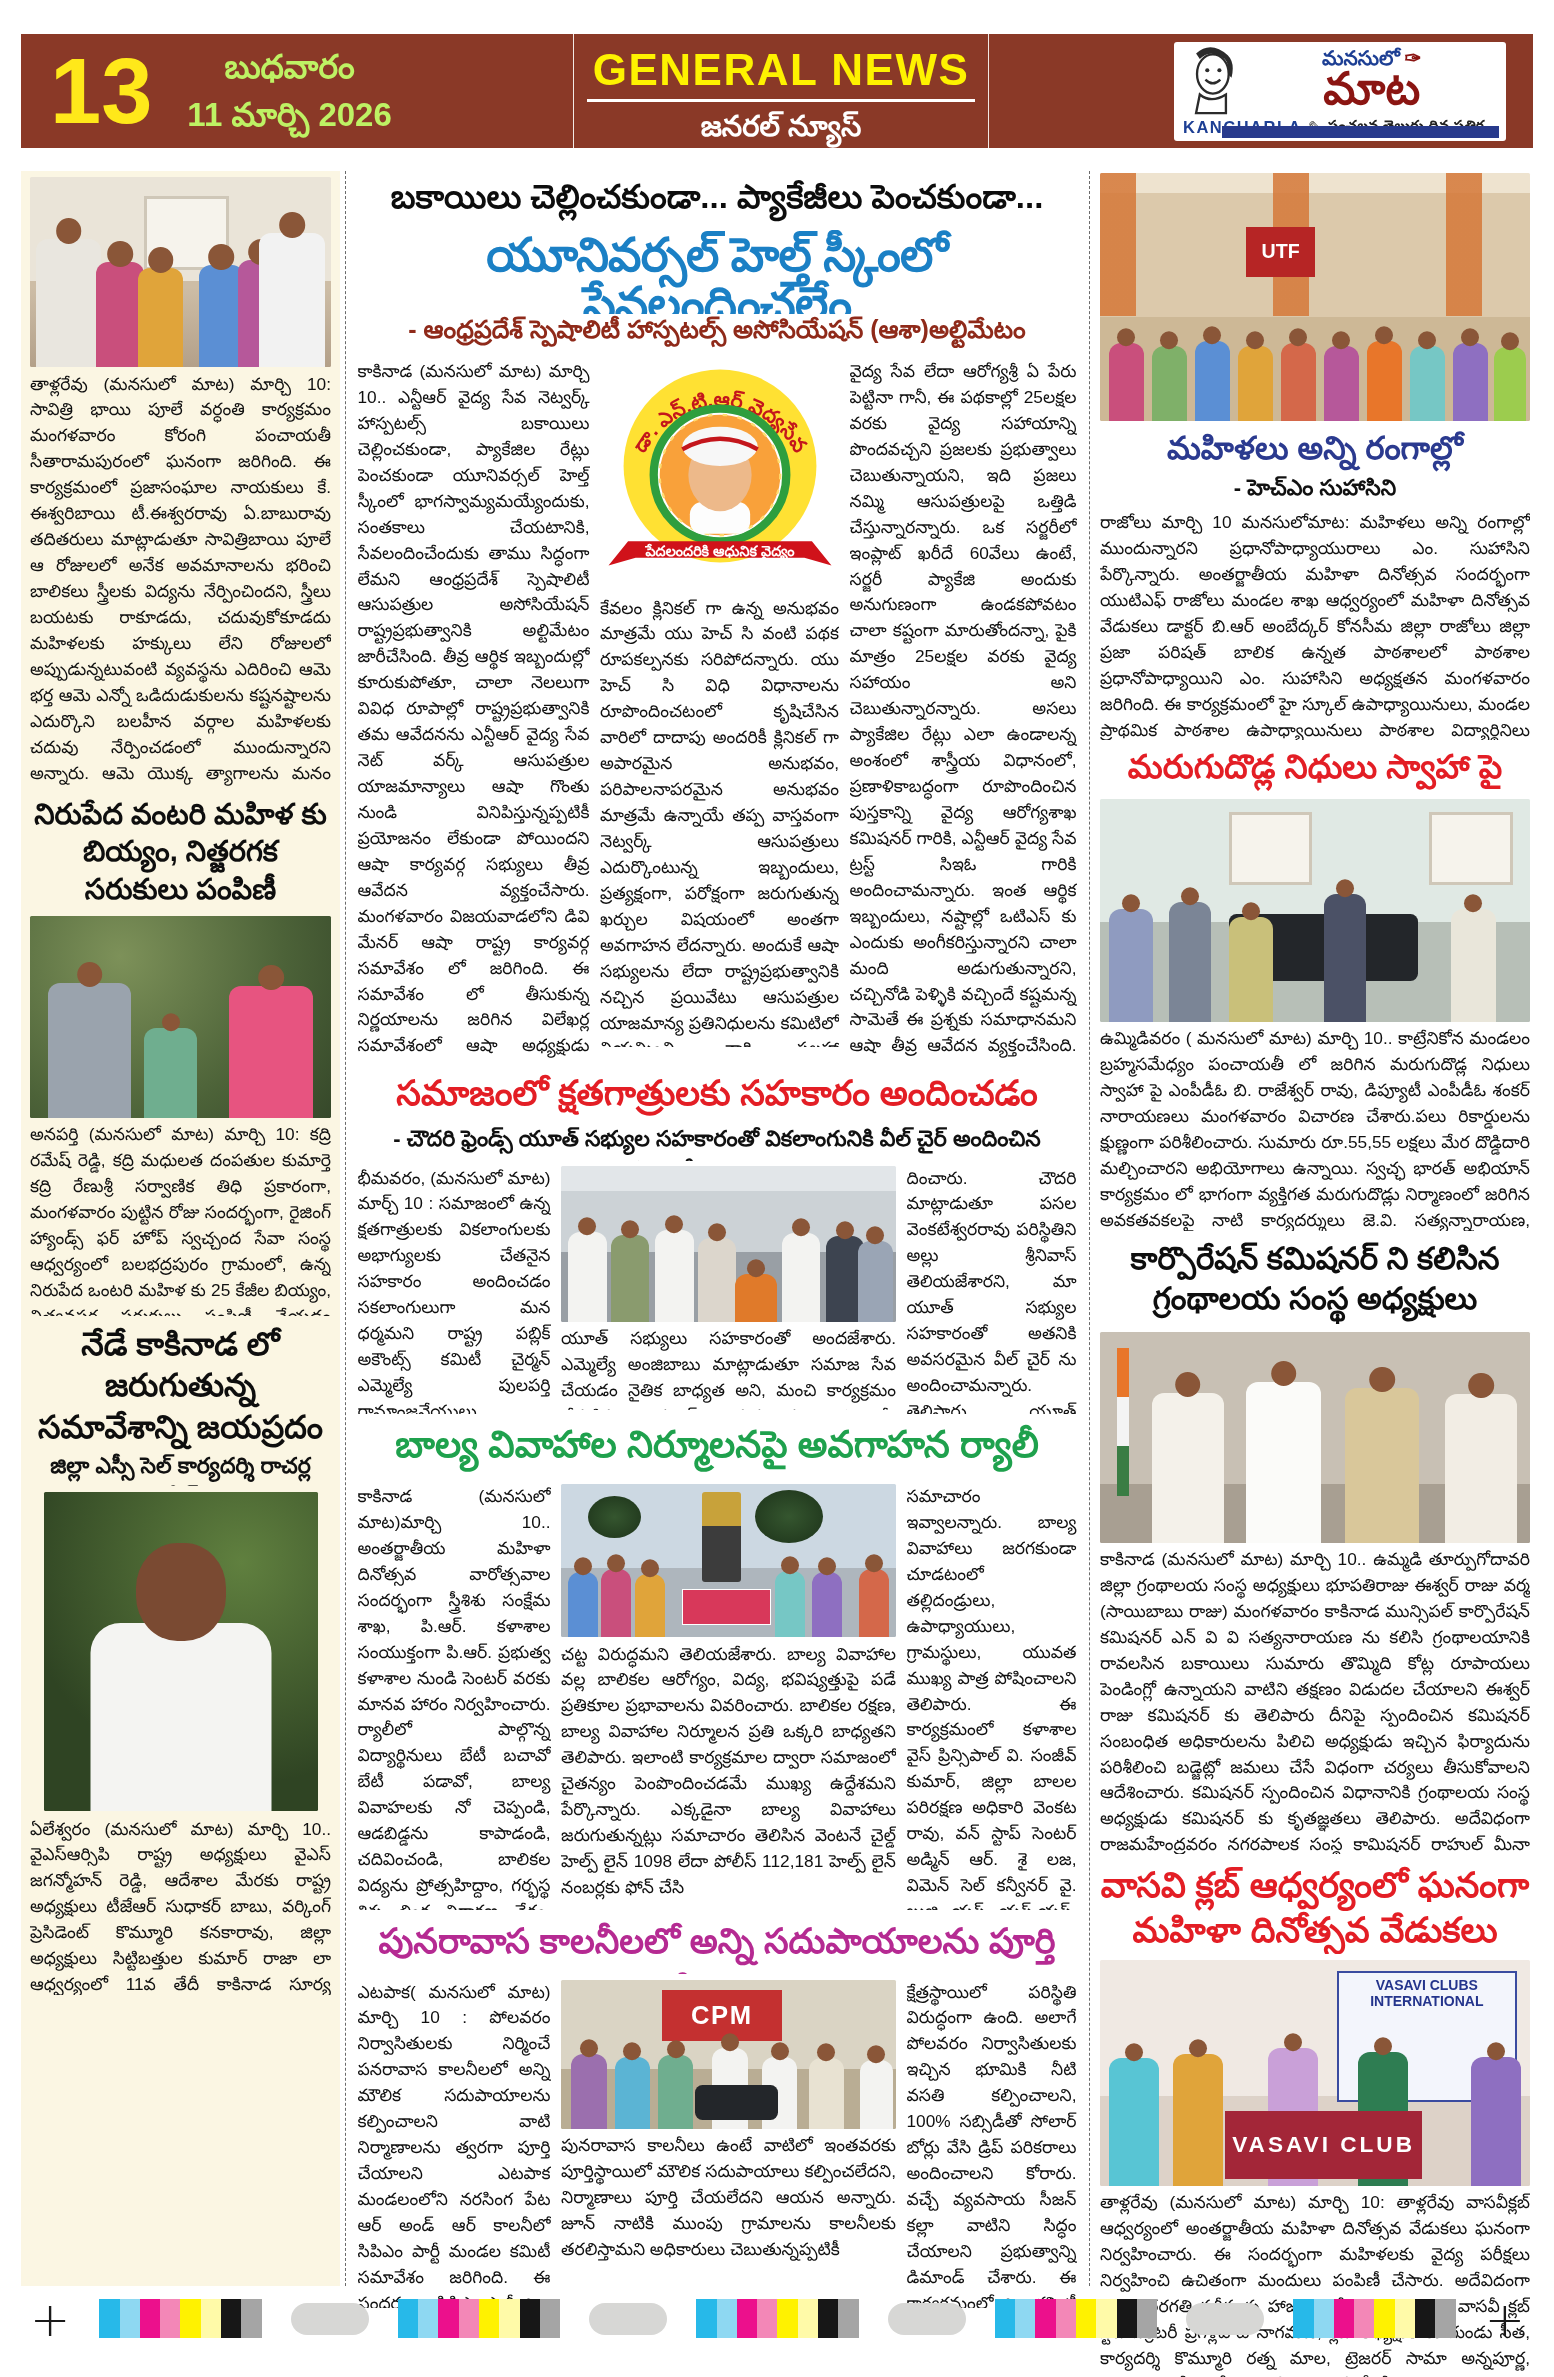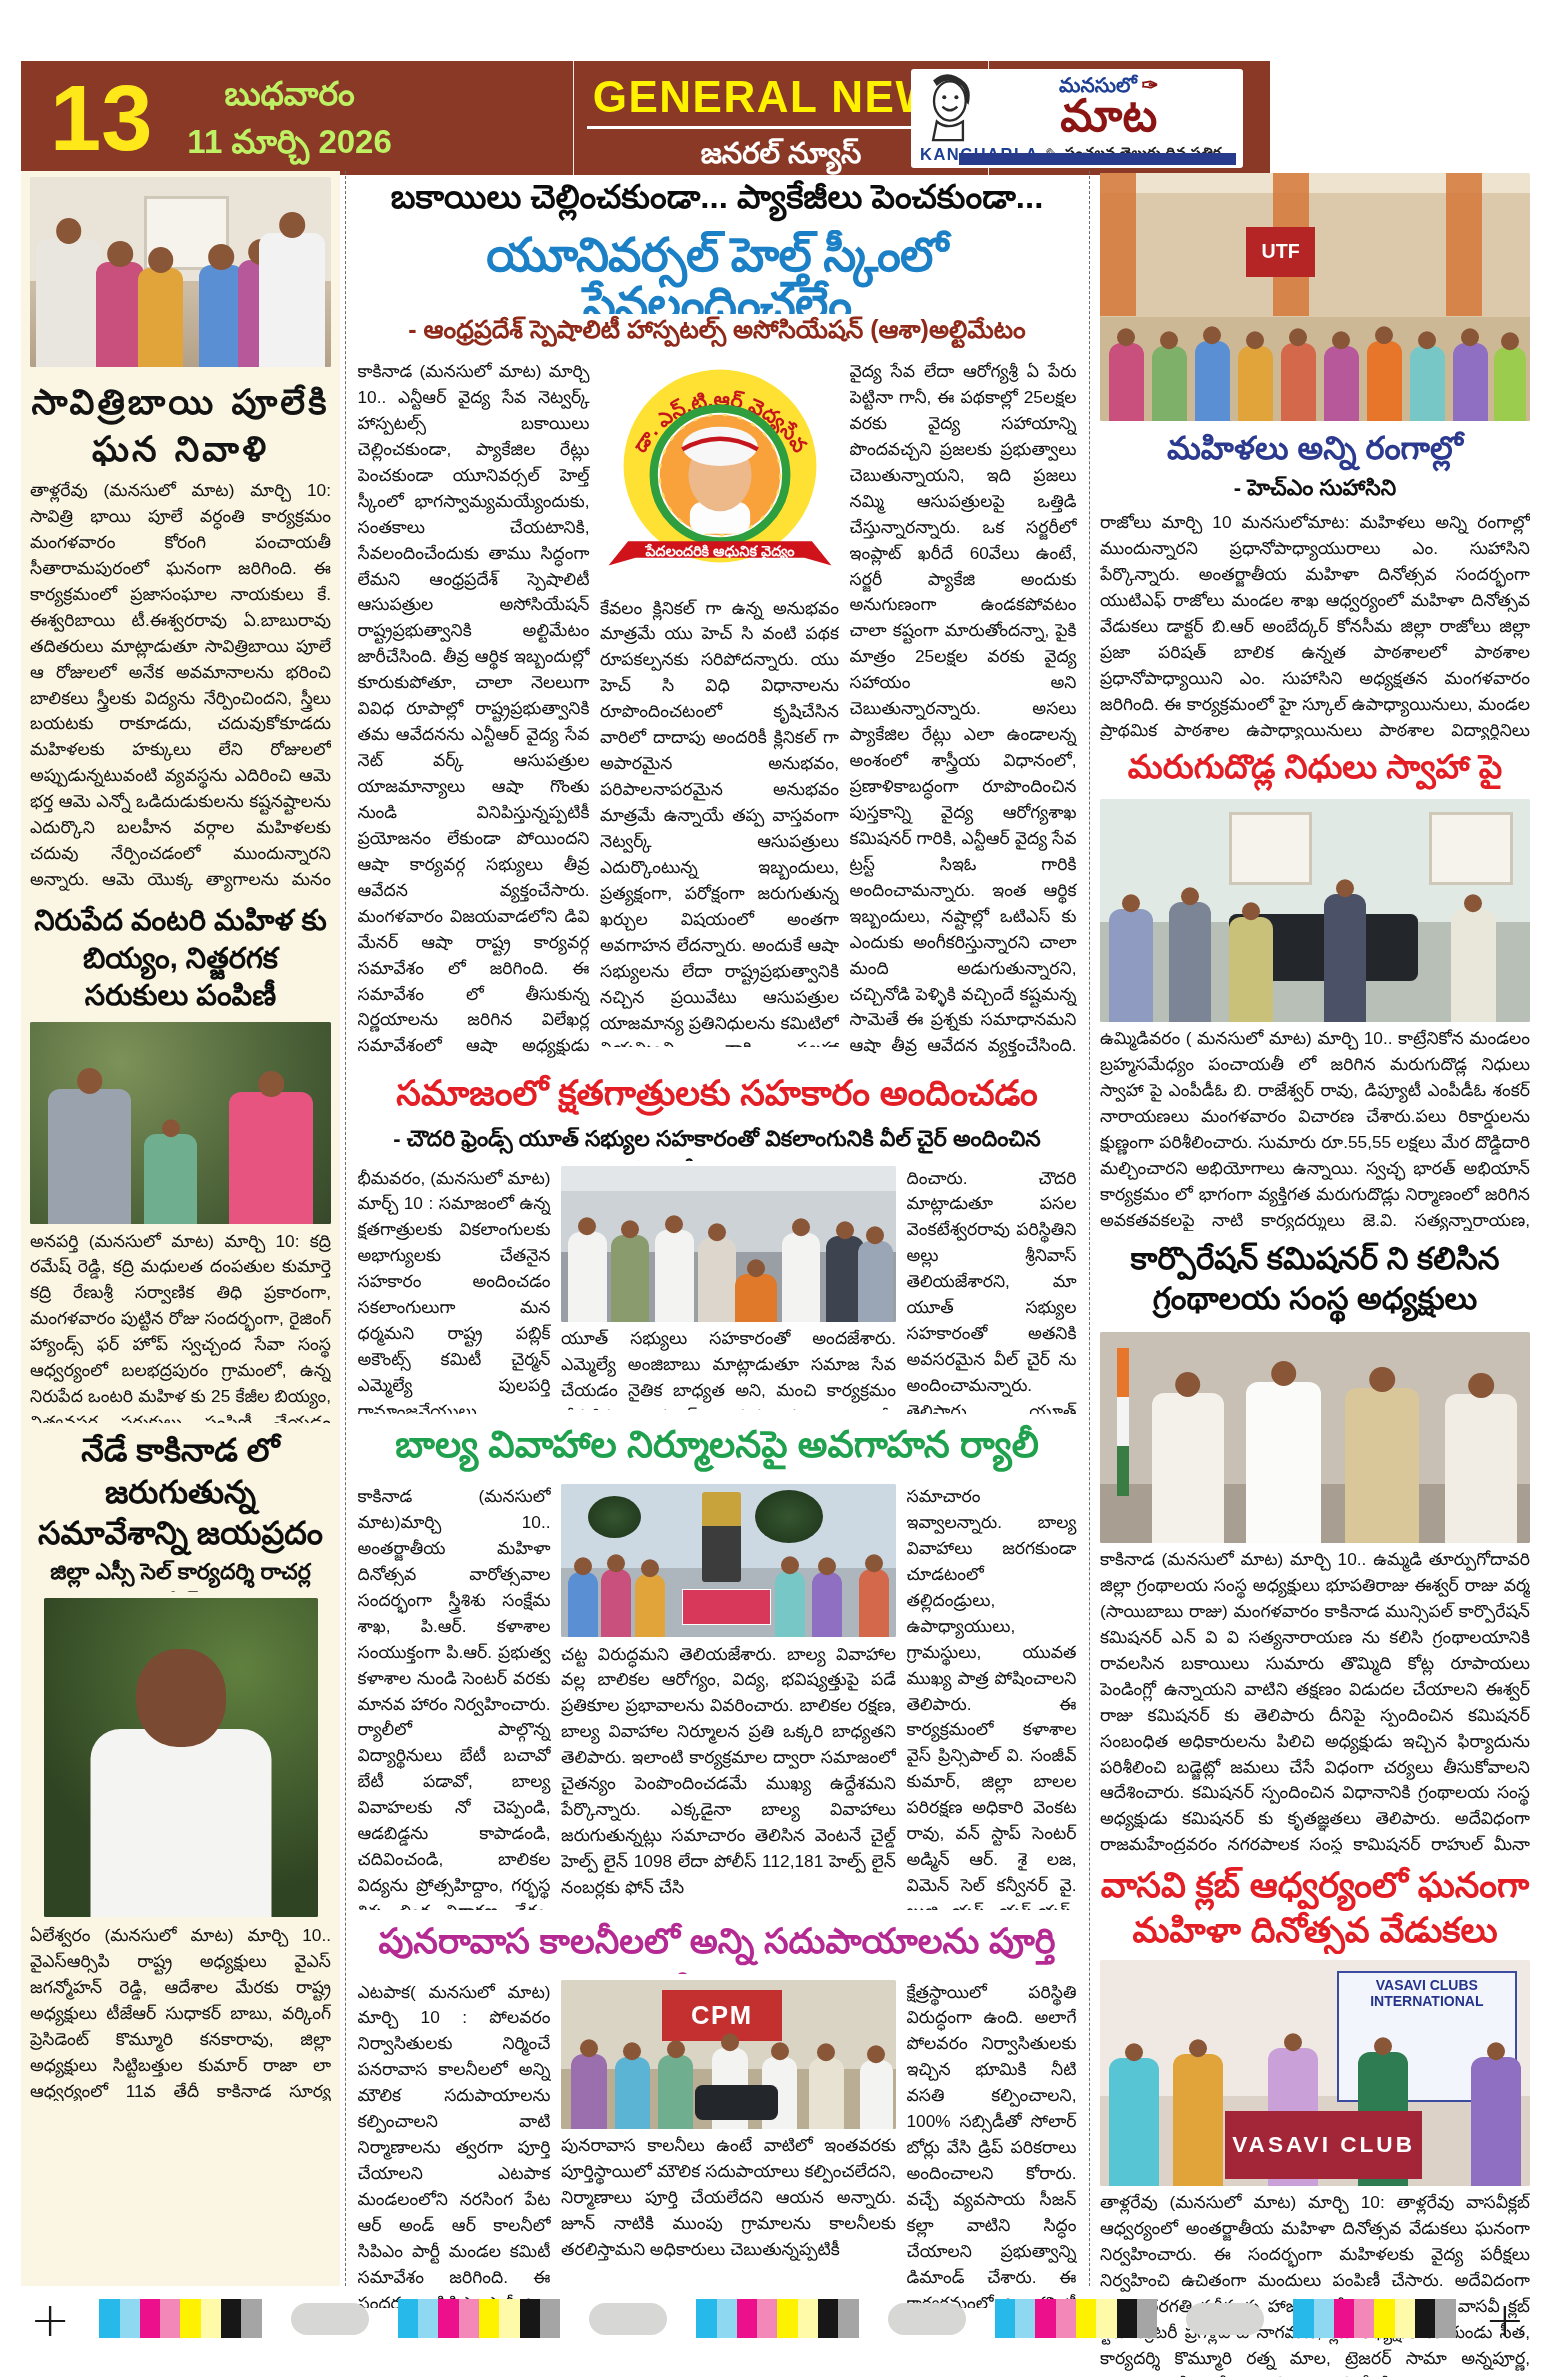--- a/index.html
+++ b/index.html
@@ -1,19 +1,19 @@
 <!DOCTYPE html>
 <html style="font-size:12px"><head>
 <meta charset="utf-8">
 <style>
   html,body{margin:0;padding:0;background:#ffffff;}
   body{width:1555px;height:2377px;position:relative;font-family:"Liberation Sans",sans-serif;color:#111;overflow:hidden;}
   .clip{overflow:hidden;}
   
-  .band{position:absolute;left:21px;top:61px;width:1249px;height:114px;background:#8a3927;display:flex;}
+  .band{position:absolute;left:21px;top:34px;width:1512px;height:114px;background:#8a3927;display:flex;}
   .hd-left{width:553px;display:flex;align-items:center;padding-left:29px;gap:35px;border-right:1.5px solid #f2e9e4;box-sizing:border-box;}
   .pgnum{font-size:92px;font-weight:900;color:#ffe81a;line-height:1;}
   .daydate{color:#bef264;font-weight:bold;text-align:center;font-size:33px;line-height:1.45;}
   .hd-center{width:415px;box-sizing:border-box;border-right:1.5px solid #f2e9e4;text-align:center;padding-top:10.5px;}
   .gen{font-size:44px;font-weight:bold;color:#fef200;letter-spacing:1.5px;display:inline-block;padding:0 6px 4.5px;border-bottom:3.8px solid #ffffff;}
   .gen-te{font-size:29px;font-weight:bold;color:#ffffff;margin-top:7.5px;}
   .hd-right{flex:1;position:relative;}
   .logocard{position:absolute;right:27px;top:7.5px;width:332px;height:99px;background:#ffffff;border-radius:3px;padding:4.5px 9px;box-sizing:border-box;}
   .lc-row{display:flex;align-items:flex-start;gap:7.5px;}
   .lc-face{flex:0 0 auto;}
@@ -128,21 +128,20 @@
     <aside class="col-left">
       <figure class="ph ph-tribute" style="height:190px;margin:0;">
         <div class="win" style="left:38%;top:10%;width:26%;height:36%;"></div>
         <i class="fg" style="left:2%;width:65px;height:128px;background:#e9e6df;"></i>
         <i class="fg" style="left:22%;width:48px;height:105px;background:#c94f7c;"></i>
         <i class="fg" style="left:36%;width:45px;height:99px;background:#e0a43a;"></i>
         <i class="fg" style="left:56%;width:45px;height:102px;background:#5b8fd4;"></i>
         <i class="fg" style="left:69%;width:47px;height:107px;background:#b6589a;"></i>
         <i class="fg" style="right:2%;width:66px;height:134px;background:#f2f2f2;"></i>
       </figure>
-      <h2 class="h-serif clip" style="height:96px;margin:10.5px 0 4.5px;">సావిత్రిబాయి పూలేకి ఘన నివాళి</h2>
       <p class="body clip" style="height:418px;margin:4.5px 0;">తాళ్లరేవు (మనసులో మాట) మార్చి 10: సావిత్రి భాయి పూలే వర్ధంతి కార్యక్రమం మంగళవారం కోరంగి పంచాయతీ సీతారామపురంలో ఘనంగా జరిగింది. ఈ కార్యక్రమంలో ప్రజాసంఘాల నాయకులు కే. ఈశ్వరిబాయి టీ.ఈశ్వరరావు ఏ.బాబురావు తదితరులు మాట్లాడుతూ సావిత్రిబాయి పూలే ఆ రోజులలో అనేక అవమానాలను భరించి బాలికలు స్త్రీలకు విద్యను నేర్పించిందని, స్త్రీలు బయటకు రాకూడదు, చదువుకోకూడదు మహిళలకు హక్కులు లేని రోజులలో అప్పుడున్నటువంటి వ్యవస్థను ఎదిరించి ఆమె భర్త ఆమె ఎన్నో ఒడిదుడుకులను కష్టనష్టాలను ఎదుర్కొని బలహీన వర్గాల మహిళలకు చదువు నేర్పించడంలో ముందున్నారని అన్నారు. ఆమె యొక్క త్యాగాలను మనం గుర్తించుకుని ఈ సమాజంలో మహిళలు ఎదుగుదలకు బలహీనవర్గాల ఎదుగుదలకు అందరూ కృషి చేయాలని కోరారు.</p>
       <h3 class="h-black clip" style="font-size:29px;height:114px;line-height:1.3;margin:6px 0;">నిరుపేద వంటరి మహిళ కు బియ్యం, నిత్జరగక సరుకులు పంపిణీ</h3>
       <figure class="ph ph-family" style="height:202px;margin:4.5px 0;">
         <i class="fg" style="left:6%;width:83px;height:135px;background:#9aa3ad;"></i>
         <i class="fg small" style="left:38%;width:53px;height:90px;background:#6fae8f;"></i>
         <i class="fg" style="right:6%;width:84px;height:132px;background:#e75480;"></i>
       </figure>
       <p class="body clip" style="height:194px;margin:4.5px 0;">అనపర్తి (మనసులో మాట) మార్చి 10: కద్రి రమేష్ రెడ్డి, కద్రి మధులత దంపతుల కుమార్తె కద్రి రేణుశ్రీ సర్వాణిక తిధి ప్రకారంగా, మంగళవారం పుట్టిన రోజు సందర్భంగా, రైజింగ్ హ్యాండ్స్ ఫర్ హోప్ స్వచ్చంద సేవా సంస్థ ఆధ్వర్యంలో బలభద్రపురం గ్రామంలో, ఉన్న నిరుపేద ఒంటరి మహిళ కు 25 కేజీల బియ్యం, నిత్యవసర సరుకులు పంపిణీ చేయడం జరిగింది. ఈ కార్యక్రమంలో డాక్టర్ నల్లమిల్లి ఆదిరెడ్డి తదితరులు పాల్గొన్నారు.</p>
       <h3 class="h-black clip" style="font-size:32px;height:126px;line-height:1.3;margin:7.5px 0 3px;">నేడే కాకినాడ లో జరుగుతున్న సమావేశాన్ని జయప్రదం చేయండి..</h3>
       <div class="subline clip" style="height:33px;">జిల్లా ఎస్సీ సెల్ కార్యదర్శి రాచర్ల రమేష్..</div>

